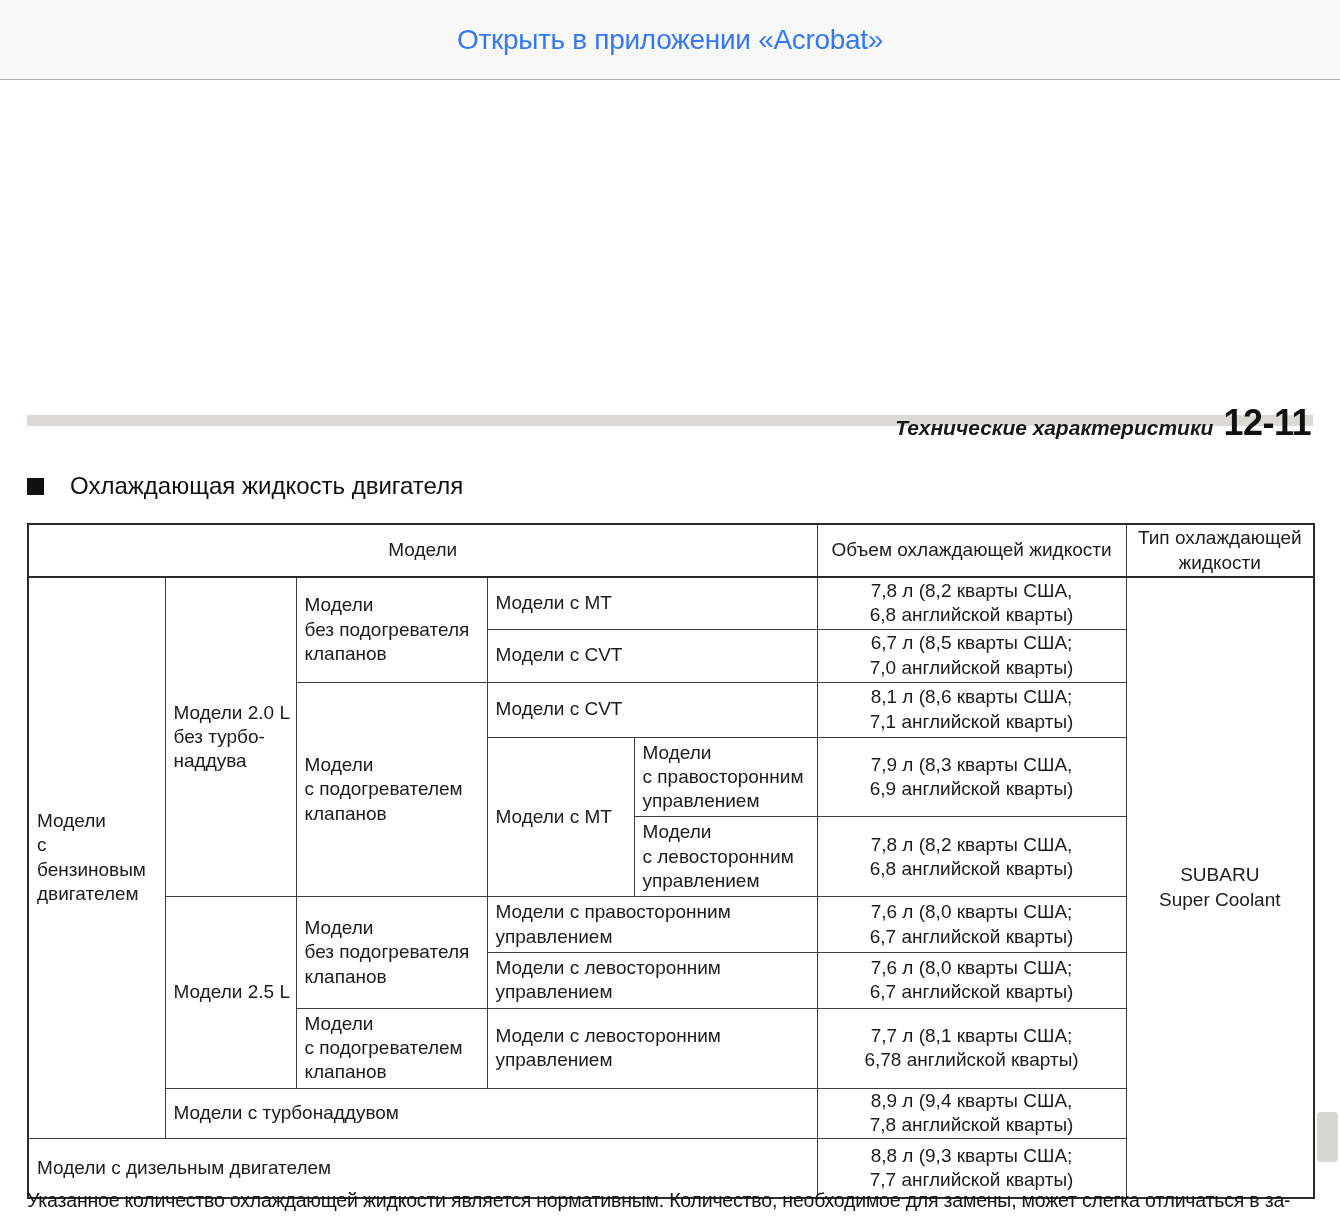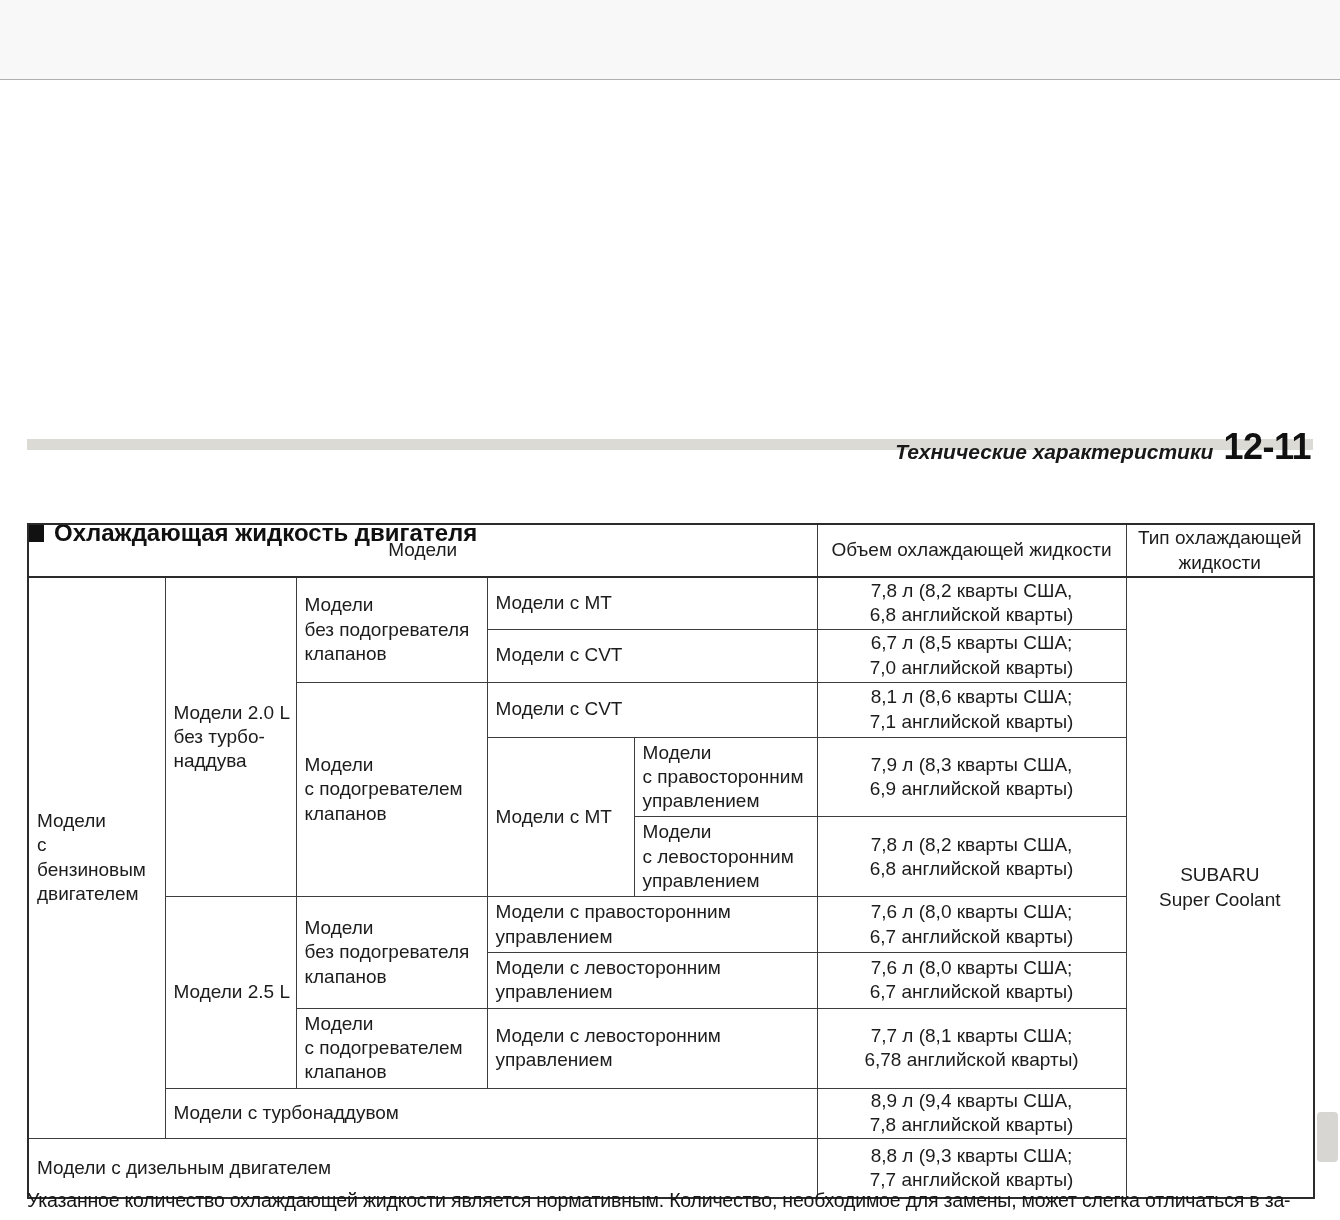--- a/index.html
+++ b/index.html
@@ -24,39 +24,39 @@
     font-size: 28px; font-weight: 700; color: #151515; letter-spacing: -0.5px;
   }
   .topbar .open-link {
     font-size: 28px; color: #3478F6; text-decoration: none; letter-spacing: -0.3px;
     cursor: pointer;
   }
 
   
   .page { position: absolute; top: 80px; left: 0; right: 0; bottom: 0; background: #fff; }
 
-  .page-header { position: absolute; top: 346px; left: 27px; width: 1286px; height: 36px; }
+  .page-header { position: absolute; top: 322px; left: 27px; width: 1286px; height: 36px; }
   .page-header .rule {
     position: absolute; top: 13px; left: 0; right: 0; height: 11px;
     background: #dbdad4;
   }
   .page-header .hdr-text {
     position: absolute; right: 2px; top: 0; display: flex; align-items: baseline; gap: 10px;
   }
   .page-header .hdr-section {
     font-style: italic; font-weight: 700; font-size: 21px; color: #191919;
   }
   .page-header .hdr-page {
     font-weight: 700; font-size: 36px; color: #111; letter-spacing: -0.5px;
   }
 
   .section-title {
     position: absolute; top: 392px; left: 27px;
-    font-size: 24px; font-weight: 700; color: #101010;
-    display: flex; align-items: center; gap: 10px; margin-top: 47px;
+    font-size: 24px; font-weight: 400; color: #101010;
+    display: flex; align-items: center; gap: 26px;
   }
   .section-title .sq {
     width: 17px; height: 17px; background: #111; display: inline-block;
   }
 
   
   table.coolant {
     position: absolute; top: 443px; left: 27px;
     border-collapse: collapse; table-layout: fixed; width: 1286px;
     font-size: 19px; color: #1c1c1c; padding-left: 20px;
@@ -82,20 +82,21 @@
 
   .scroll-thumb {
     position: absolute; top: 1032px; right: 2px; width: 21px; height: 50px;
     background: #d7d6d3; border-radius: 4px;
   }
 </style>
 </head>
 <body>
 
 <header class="topbar">
+  <a class="open-link">Открыть в приложении «Acrobat»</a>
 </header>
 
 <main class="page">
 
   <div class="page-header">
     <div class="rule"></div>
     <div class="hdr-text">
       <span class="hdr-section">Технические характеристики</span>
       <span class="hdr-page">12-11</span>
     </div>

